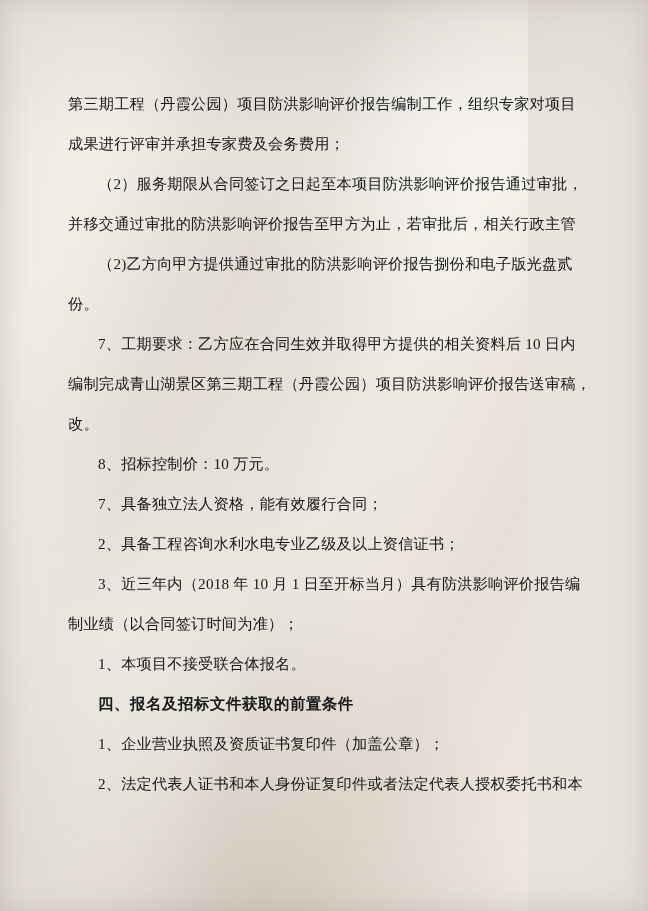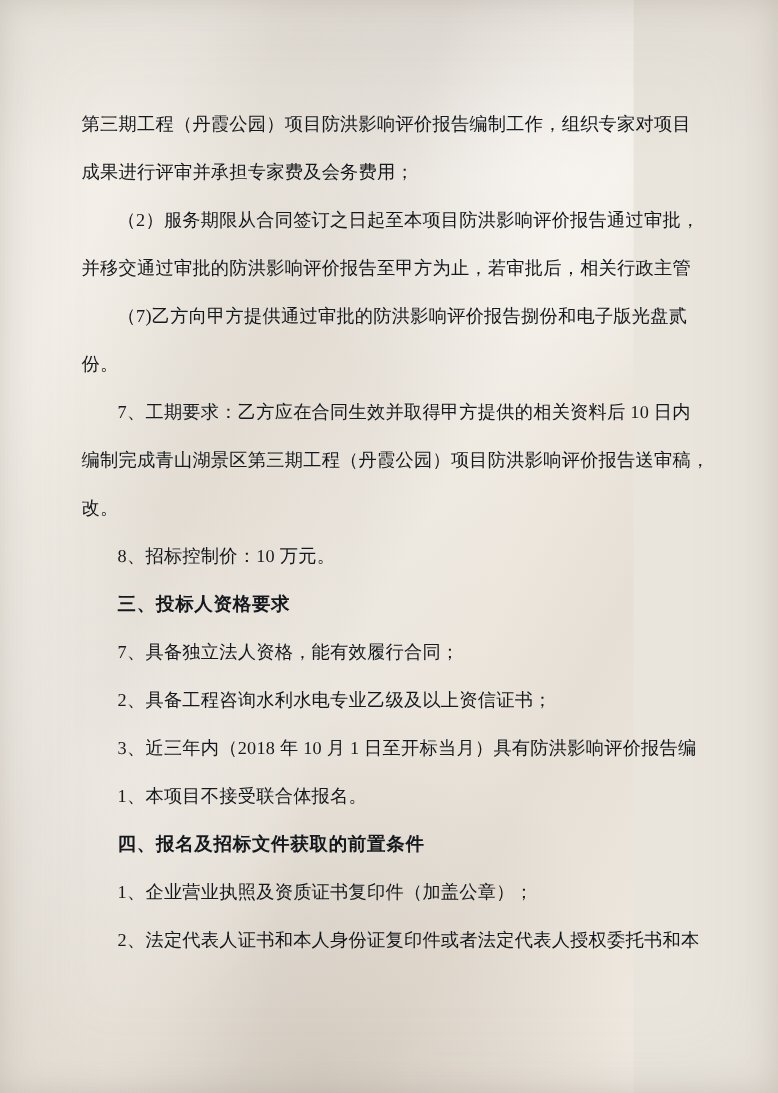--- a/index.html
+++ b/index.html
@@ -75,30 +75,30 @@
 <div id="page">
   <div class="crease c1"></div>
   <div class="crease c2"></div>
   <div class="crease c3"></div>
 
   <div id="doc-body">
     <p class="line sp-1">第三期工程（丹霞公园）项目防洪影响评价报告编制工作，组织专家对项目</p>
     <p class="line sp-1">成果进行评审并承担专家费及会务费用；</p>
     <p class="line sp-2">（2）服务期限从合同签订之日起至本项目防洪影响评价报告通过审批，</p>
     <p class="line sp-1">并移交通过审批的防洪影响评价报告至甲方为止，若审批后，相关行政主管</p>
-    <p class="line sp-2">（7)乙方向甲方提供通过审批的防洪影响评价报告捌份和电子版光盘贰</p>
+    <p class="line sp-2">（2)乙方向甲方提供通过审批的防洪影响评价报告捌份和电子版光盘贰</p>
     <p class="line sp-1">份。</p>
     <p class="line sp-2">7、工期要求：乙方应在合同生效并取得甲方提供的相关资料后 10 日内</p>
     <p class="line sp-1">编制完成青山湖景区第三期工程（丹霞公园）项目防洪影响评价报告送审稿，</p>
     <p class="line sp-1">改。</p>
     <p class="line sp-2">8、招标控制价：10 万元。</p>
-    <p class="line sp-2 bold">三、投标人资格要求</p>
     <p class="line sp-2">7、具备独立法人资格，能有效履行合同；</p>
     <p class="line sp-2">2、具备工程咨询水利水电专业乙级及以上资信证书；</p>
     <p class="line sp-2">3、近三年内（2018 年 10 月 1 日至开标当月）具有防洪影响评价报告编</p>
+    <p class="line sp-1">制业绩（以合同签订时间为准）；</p>
     <p class="line sp-2">1、本项目不接受联合体报名。</p>
     <p class="line sp-2 bold">四、报名及招标文件获取的前置条件</p>
     <p class="line sp-2">1、企业营业执照及资质证书复印件（加盖公章）；</p>
     <p class="line sp-2">2、法定代表人证书和本人身份证复印件或者法定代表人授权委托书和本</p>
 
   </div>
 
   <div class="edge-shadow"></div>
 </div>
 

